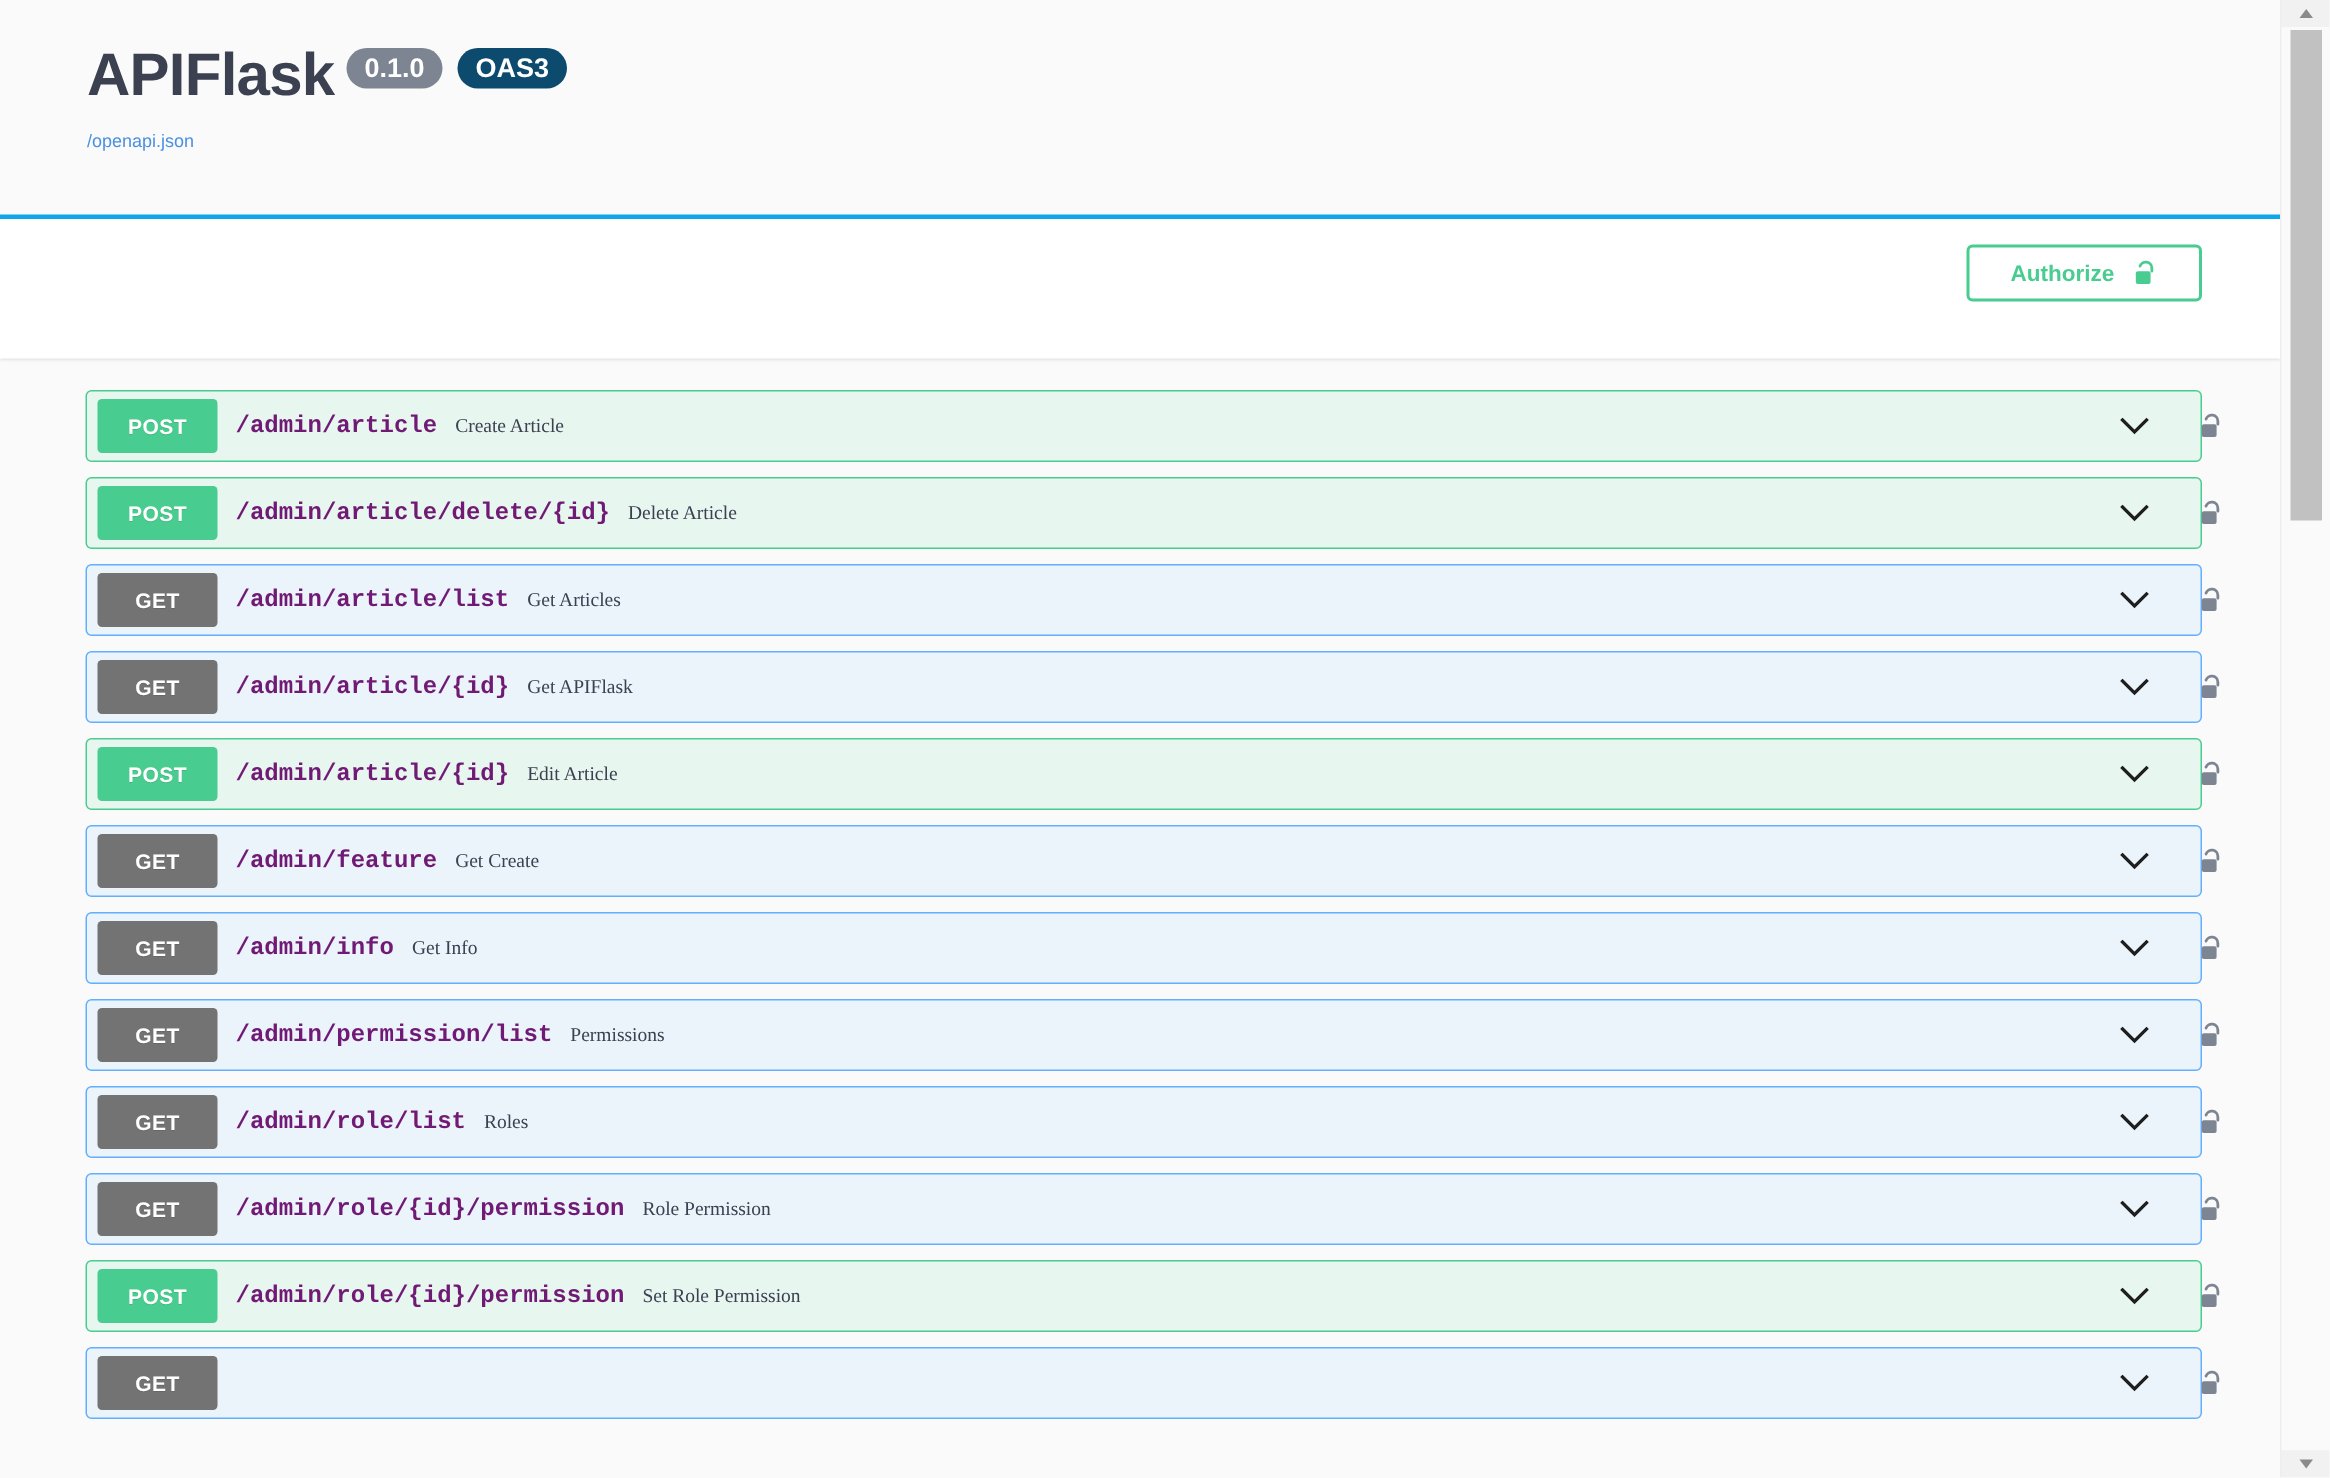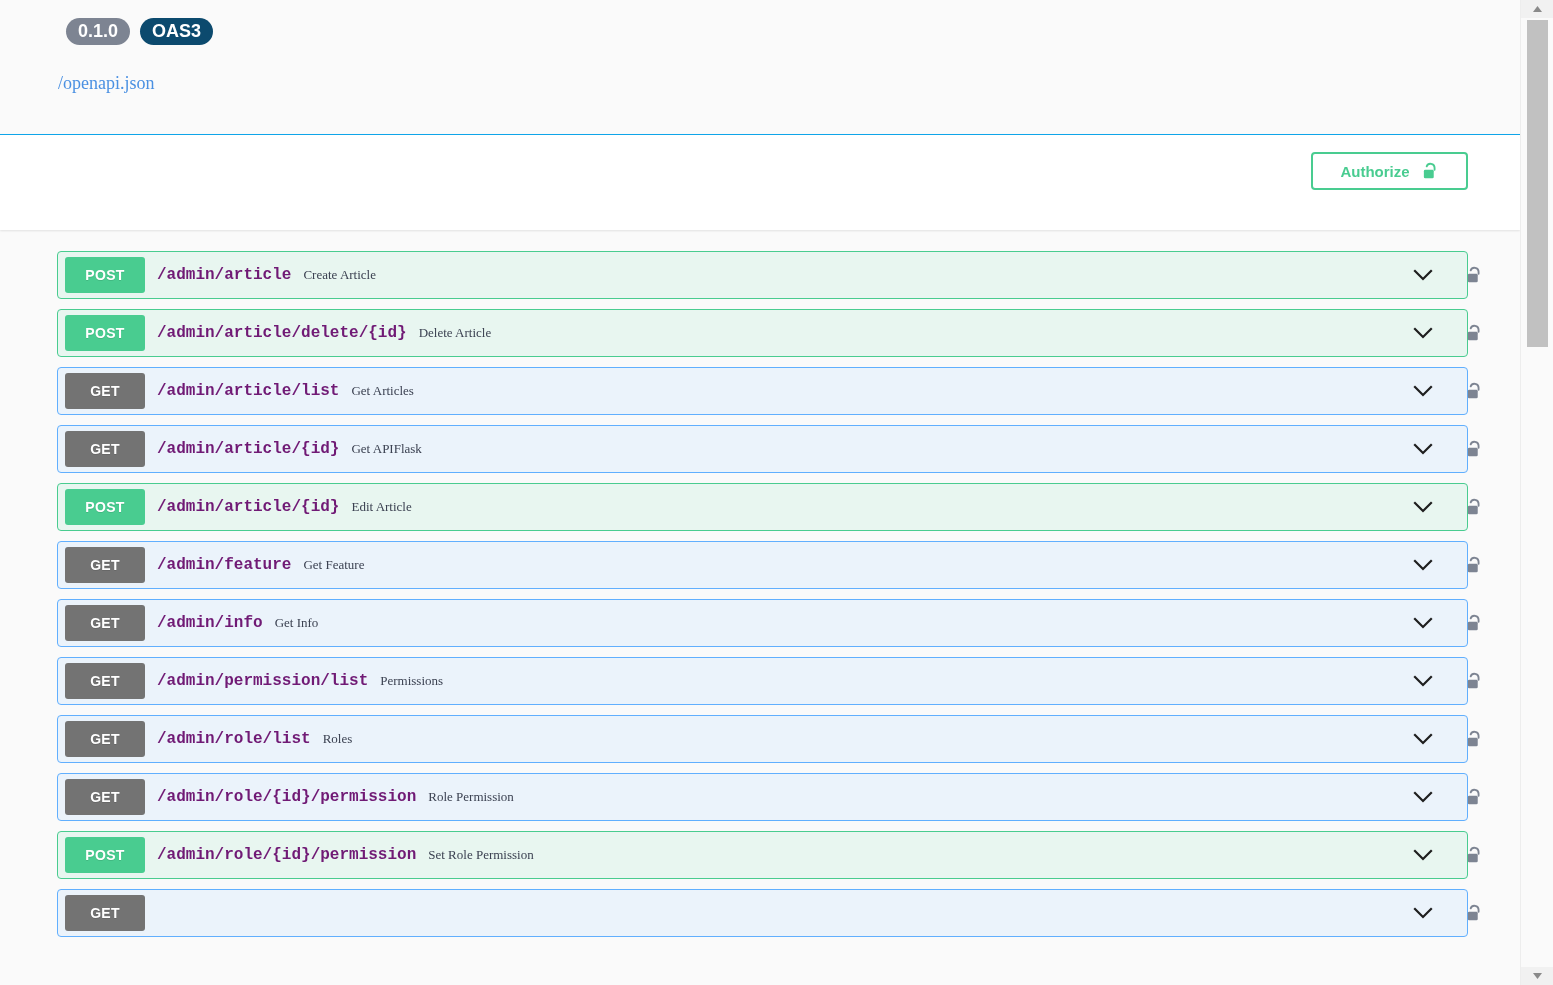--- a/index.html
+++ b/index.html
@@ -61,33 +61,33 @@
     background: #7d8492;
     margin-left: 8px;
   }
   .badge-oas {
     background: #0c4a6e;
     margin-left: 10px;
   }
   .spec-link {
     display: inline-block;
     margin-top: 16px;
-    font-size: 18px;
+    font-size: 12px;
     color: #4a90e2;
     text-decoration: none;
-    font-family: Liberation Serif, serif;
+    font-family: Liberation Sans, sans-serif;
   }
 
   
   .auth-bar {
     background: #ffffff;
     height: 96px;
     position: relative;
     box-shadow: 0 1px 2px rgba(0,0,0,0.10);
-    border-top: 1px solid #0ea5e9;
+    border-top: 3px solid #0ea5e9;
   }
   .authorize-btn {
     position: absolute;
     right: 52px;
     top: 17px;
     width: 157px;
     height: 38px;
     background: #ffffff;
     border: 2px solid #49cc90;
     border-radius: 4px;
@@ -255,20 +255,21 @@
 </style>
 </head>
 <body>
 
 <div id="page">
 
   <div id="content">
 
     <div class="info-block">
       <div class="title-row">
+        <span class="app-title">APIFlask</span>
         <span class="badge badge-version">0.1.0</span>
         <span class="badge badge-oas">OAS3</span>
       </div>
       <a class="spec-link" href="#">/openapi.json</a>
     </div>
 
     <div class="auth-bar">
       <button class="authorize-btn">
         <span>Authorize</span>
         <span>
@@ -375,21 +376,21 @@
                   <path d="M14.8 8V5.6a4.8 4.8 0 0 0-9.3-1.6" fill="none" stroke="#7d8492" stroke-width="2.2" stroke-linecap="round"></path>
                   <rect x="2.2" y="8" width="11.6" height="10" rx="1.6" fill="#7d8492"></rect>
                 </svg>
               </span>
             </div>
           </div>
           <div class="op-wrap">
             <div class="op-row op-get">
               <span class="method m-get">GET</span>
               <span class="op-path">/admin/feature</span>
-              <span class="op-summary">Get Feature</span>
+              <span class="op-summary">Get Create</span>
               <span class="op-spacer"></span>
               <span class="op-arrow">
                 <svg width="20" height="13" viewBox="0 0 20 13" aria-hidden="true">
                   <polyline points="2,2 10,10 18,2" fill="none" stroke="#1f1f1f" stroke-width="2.2" stroke-linecap="square"></polyline>
                 </svg>
               </span>
               <span class="op-lock">
                 <svg width="17" height="19" viewBox="0 0 20 20" aria-hidden="true">
                   <path d="M14.8 8V5.6a4.8 4.8 0 0 0-9.3-1.6" fill="none" stroke="#7d8492" stroke-width="2.2" stroke-linecap="round"></path>
                   <rect x="2.2" y="8" width="11.6" height="10" rx="1.6" fill="#7d8492"></rect>

